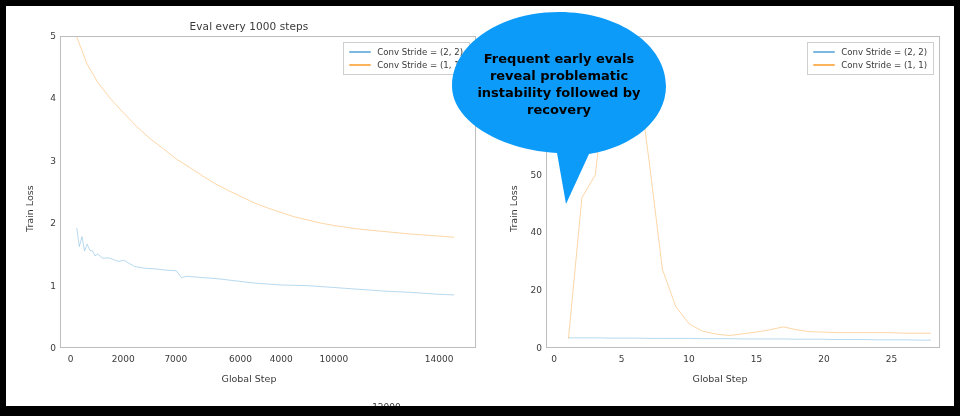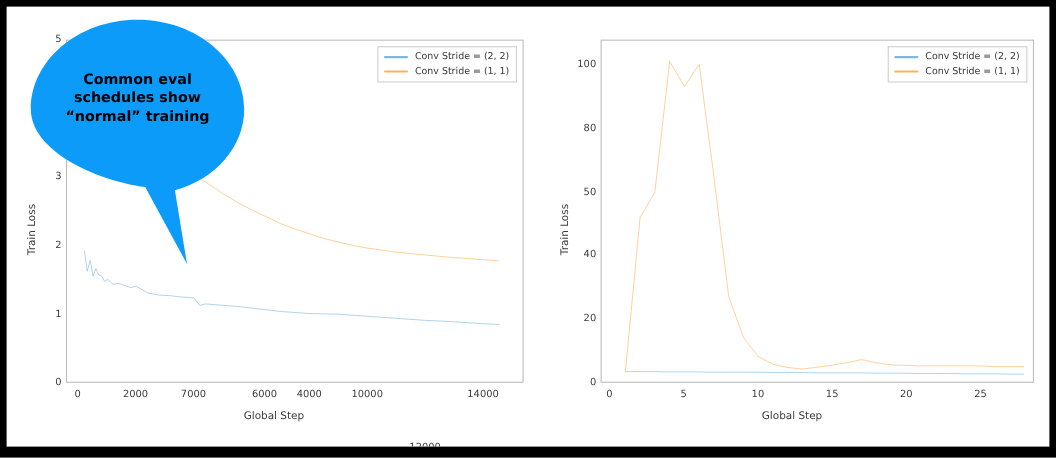--- a/index.html
+++ b/index.html
@@ -102,20 +102,21 @@
   #bubble-left .bubble-text{left:24px;top:52px;width:162px;}
   #bubble-right{left:438px;top:2px;width:230px;height:200px;}
   #bubble-right .bubble-text{left:20px;top:42px;width:190px;}
 </style>
 </head>
 <body>
 
 <div class="frame">
 
   <div class="chart" id="chart-left">
+    <div class="chart-title">Eval every 1000 steps</div>
     <div class="ylabel">Train Loss</div>
     <div class="ytick-wrap">
         <div class="ytick" style="top: 100%;">0</div>
         <div class="ytick" style="top: 80%;">1</div>
         <div class="ytick" style="top: 60%;">2</div>
         <div class="ytick" style="top: 40%;">3</div>
         <div class="ytick" style="top: 20%;">4</div>
         <div class="ytick" style="top: 0%;">5</div>
       </div>
     <div class="xtick-wrap">
@@ -177,23 +178,24 @@
         <span class="legend-swatch" style="background: rgb(124, 185, 224);"></span>
         <span class="legend-text">Conv Stride =  (2, 2)</span>
       </div>
       <div class="legend-row">
         <span class="legend-swatch" style="background: rgb(251, 180, 92);"></span>
         <span class="legend-text">Conv Stride =  (1, 1)</span>
       </div>
     </div>
   </div>
 
-  <div class="bubble" id="bubble-left">
-    <svg width="210" height="230" viewBox="0 0 210 230">
-      <path d="M 105 6 C 160 6 202 44 202 87 C 202 122 175 151 139 161 L 150 228 L 112 158 C 67 152 8 125 8 87 C 8 44 50 6 105 6 Z" fill="#0d9bfa"></path>
+
+  <div class="bubble" id="bubble-right">
+    <svg width="230" height="200" viewBox="0 0 230 200">
+      <path d="M 115 4 C 175 4 222 37 222 78 C 222 112 189 139 145 146 L 122 196 L 113 145 C 58 142 8 114 8 78 C 8 37 55 4 115 4 Z" fill="#0d9bfa"></path>
     </svg>
-    <div class="bubble-text">Common eval
-schedules show
-“normal” training</div>
+    <div class="bubble-text">Frequent early evals
+reveal problematic
+instability followed by
+recovery</div>
   </div>
 
-
 </div>
 
 </body></html>

